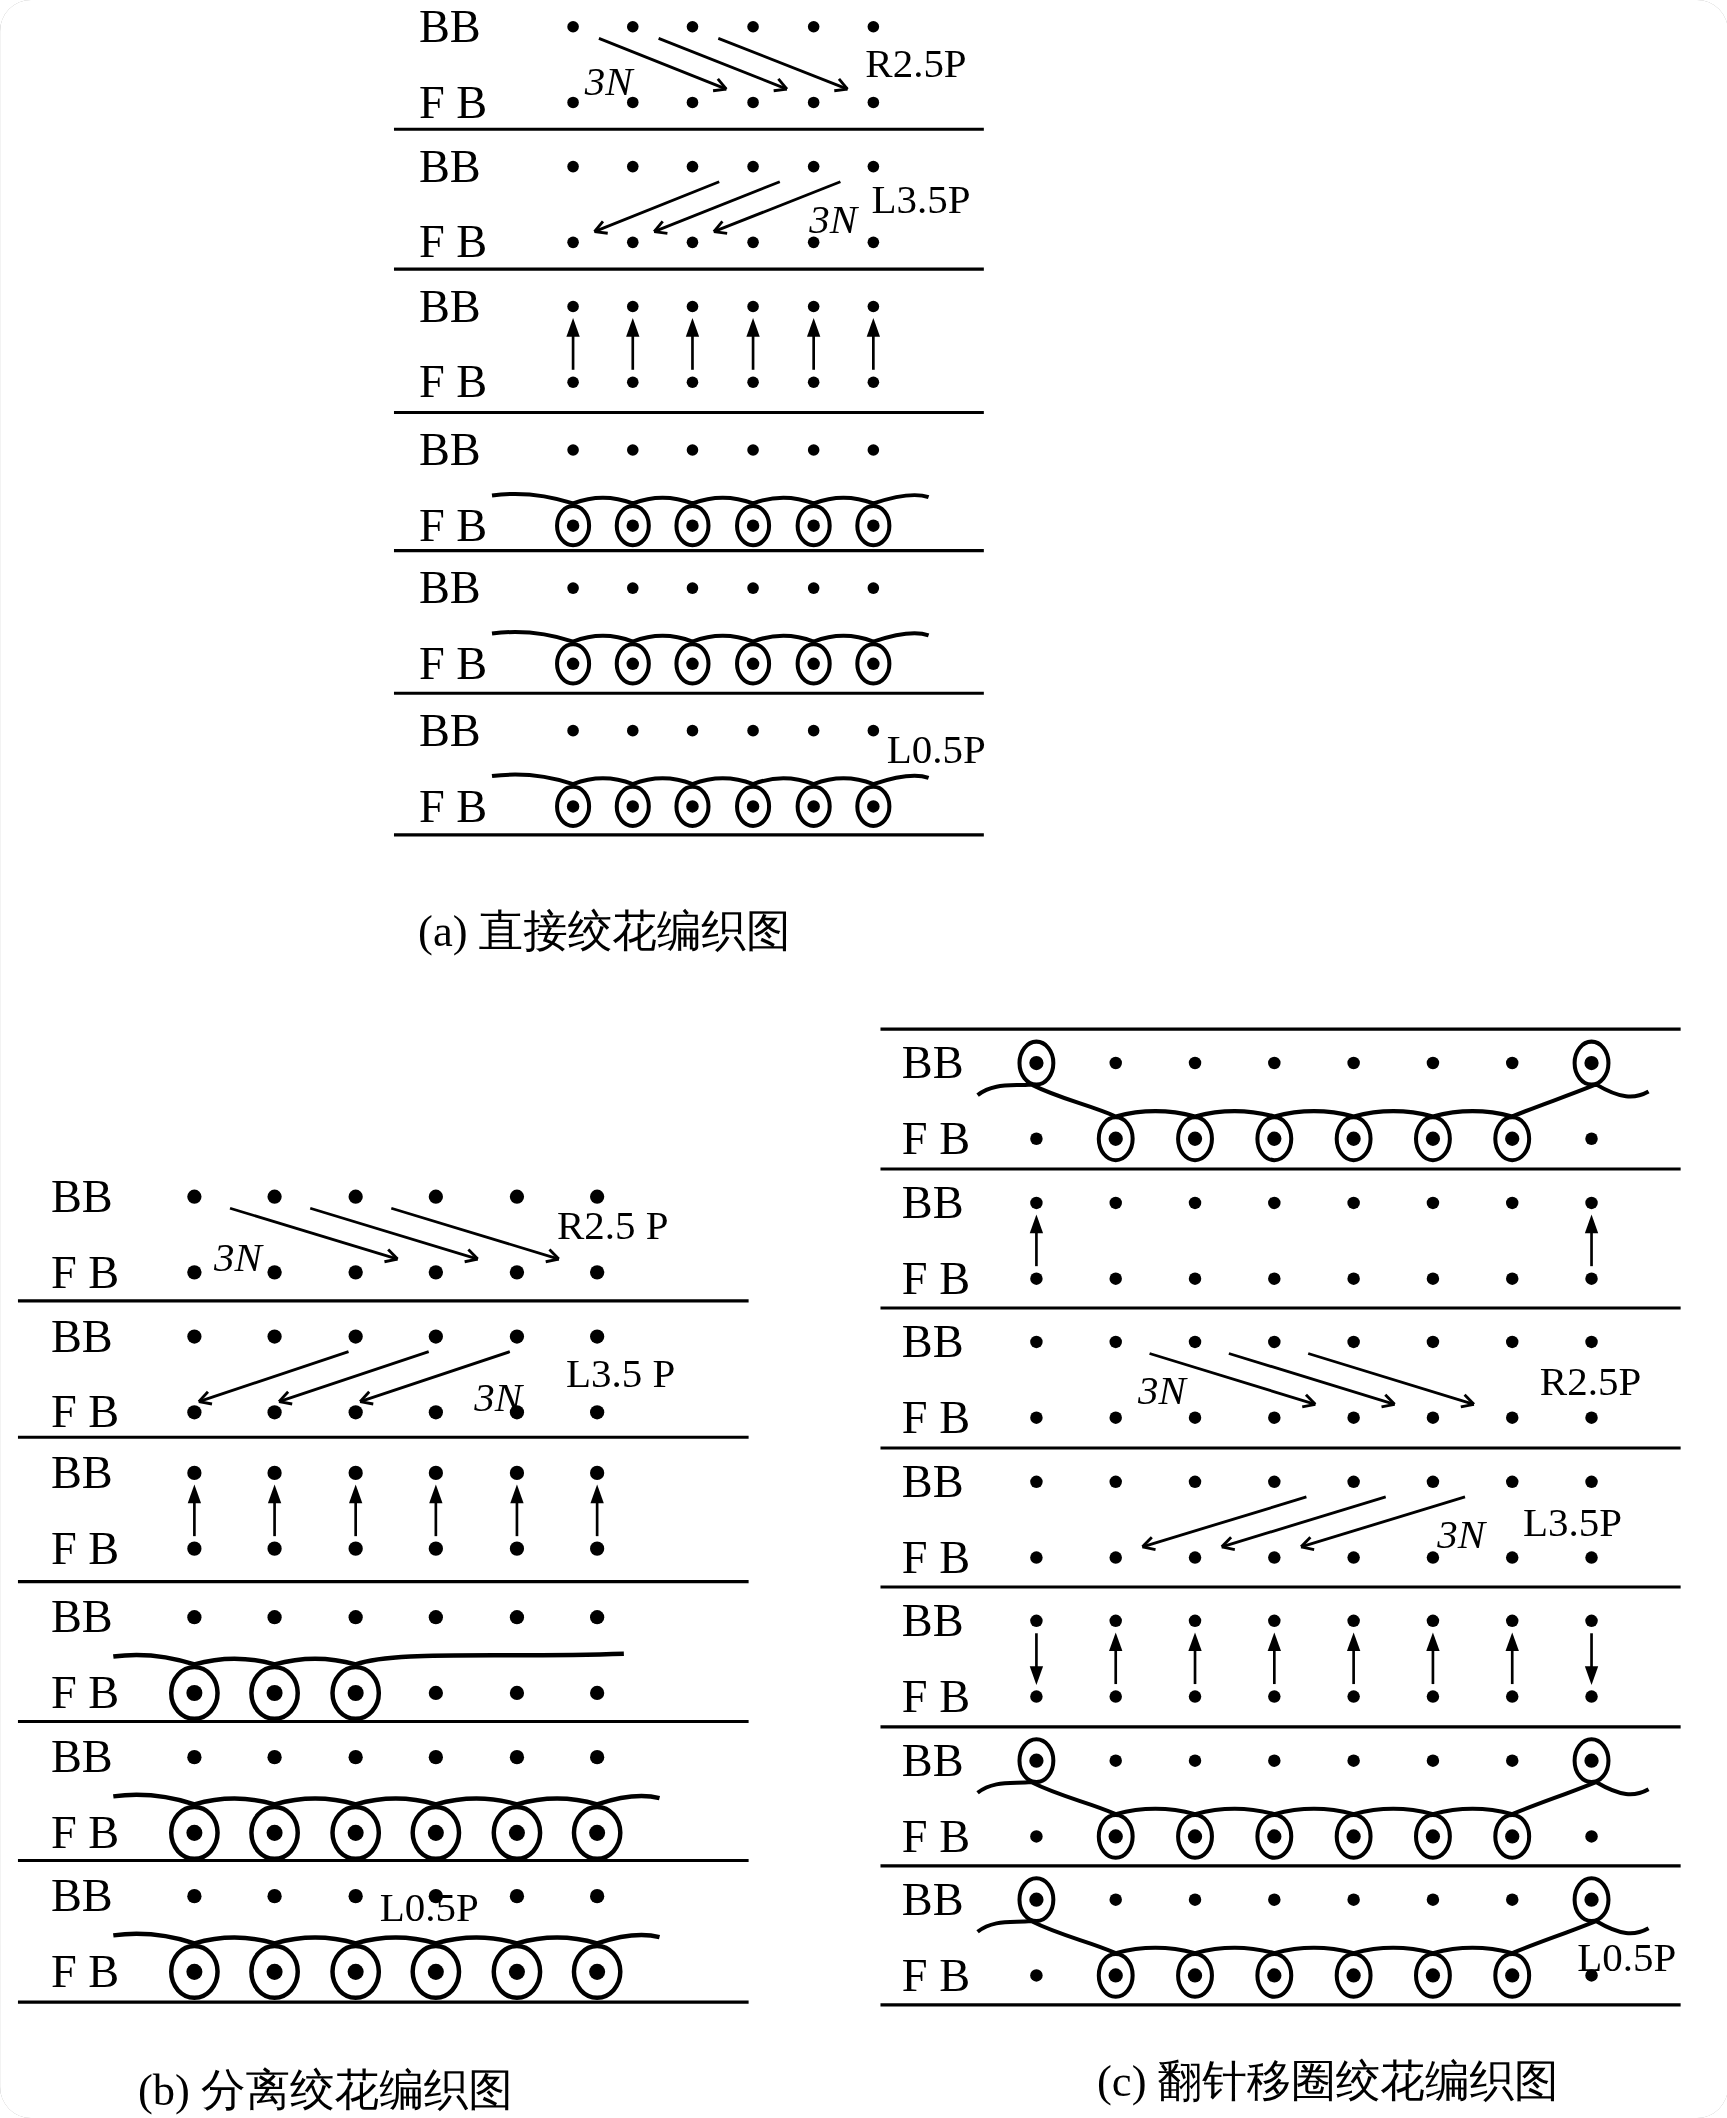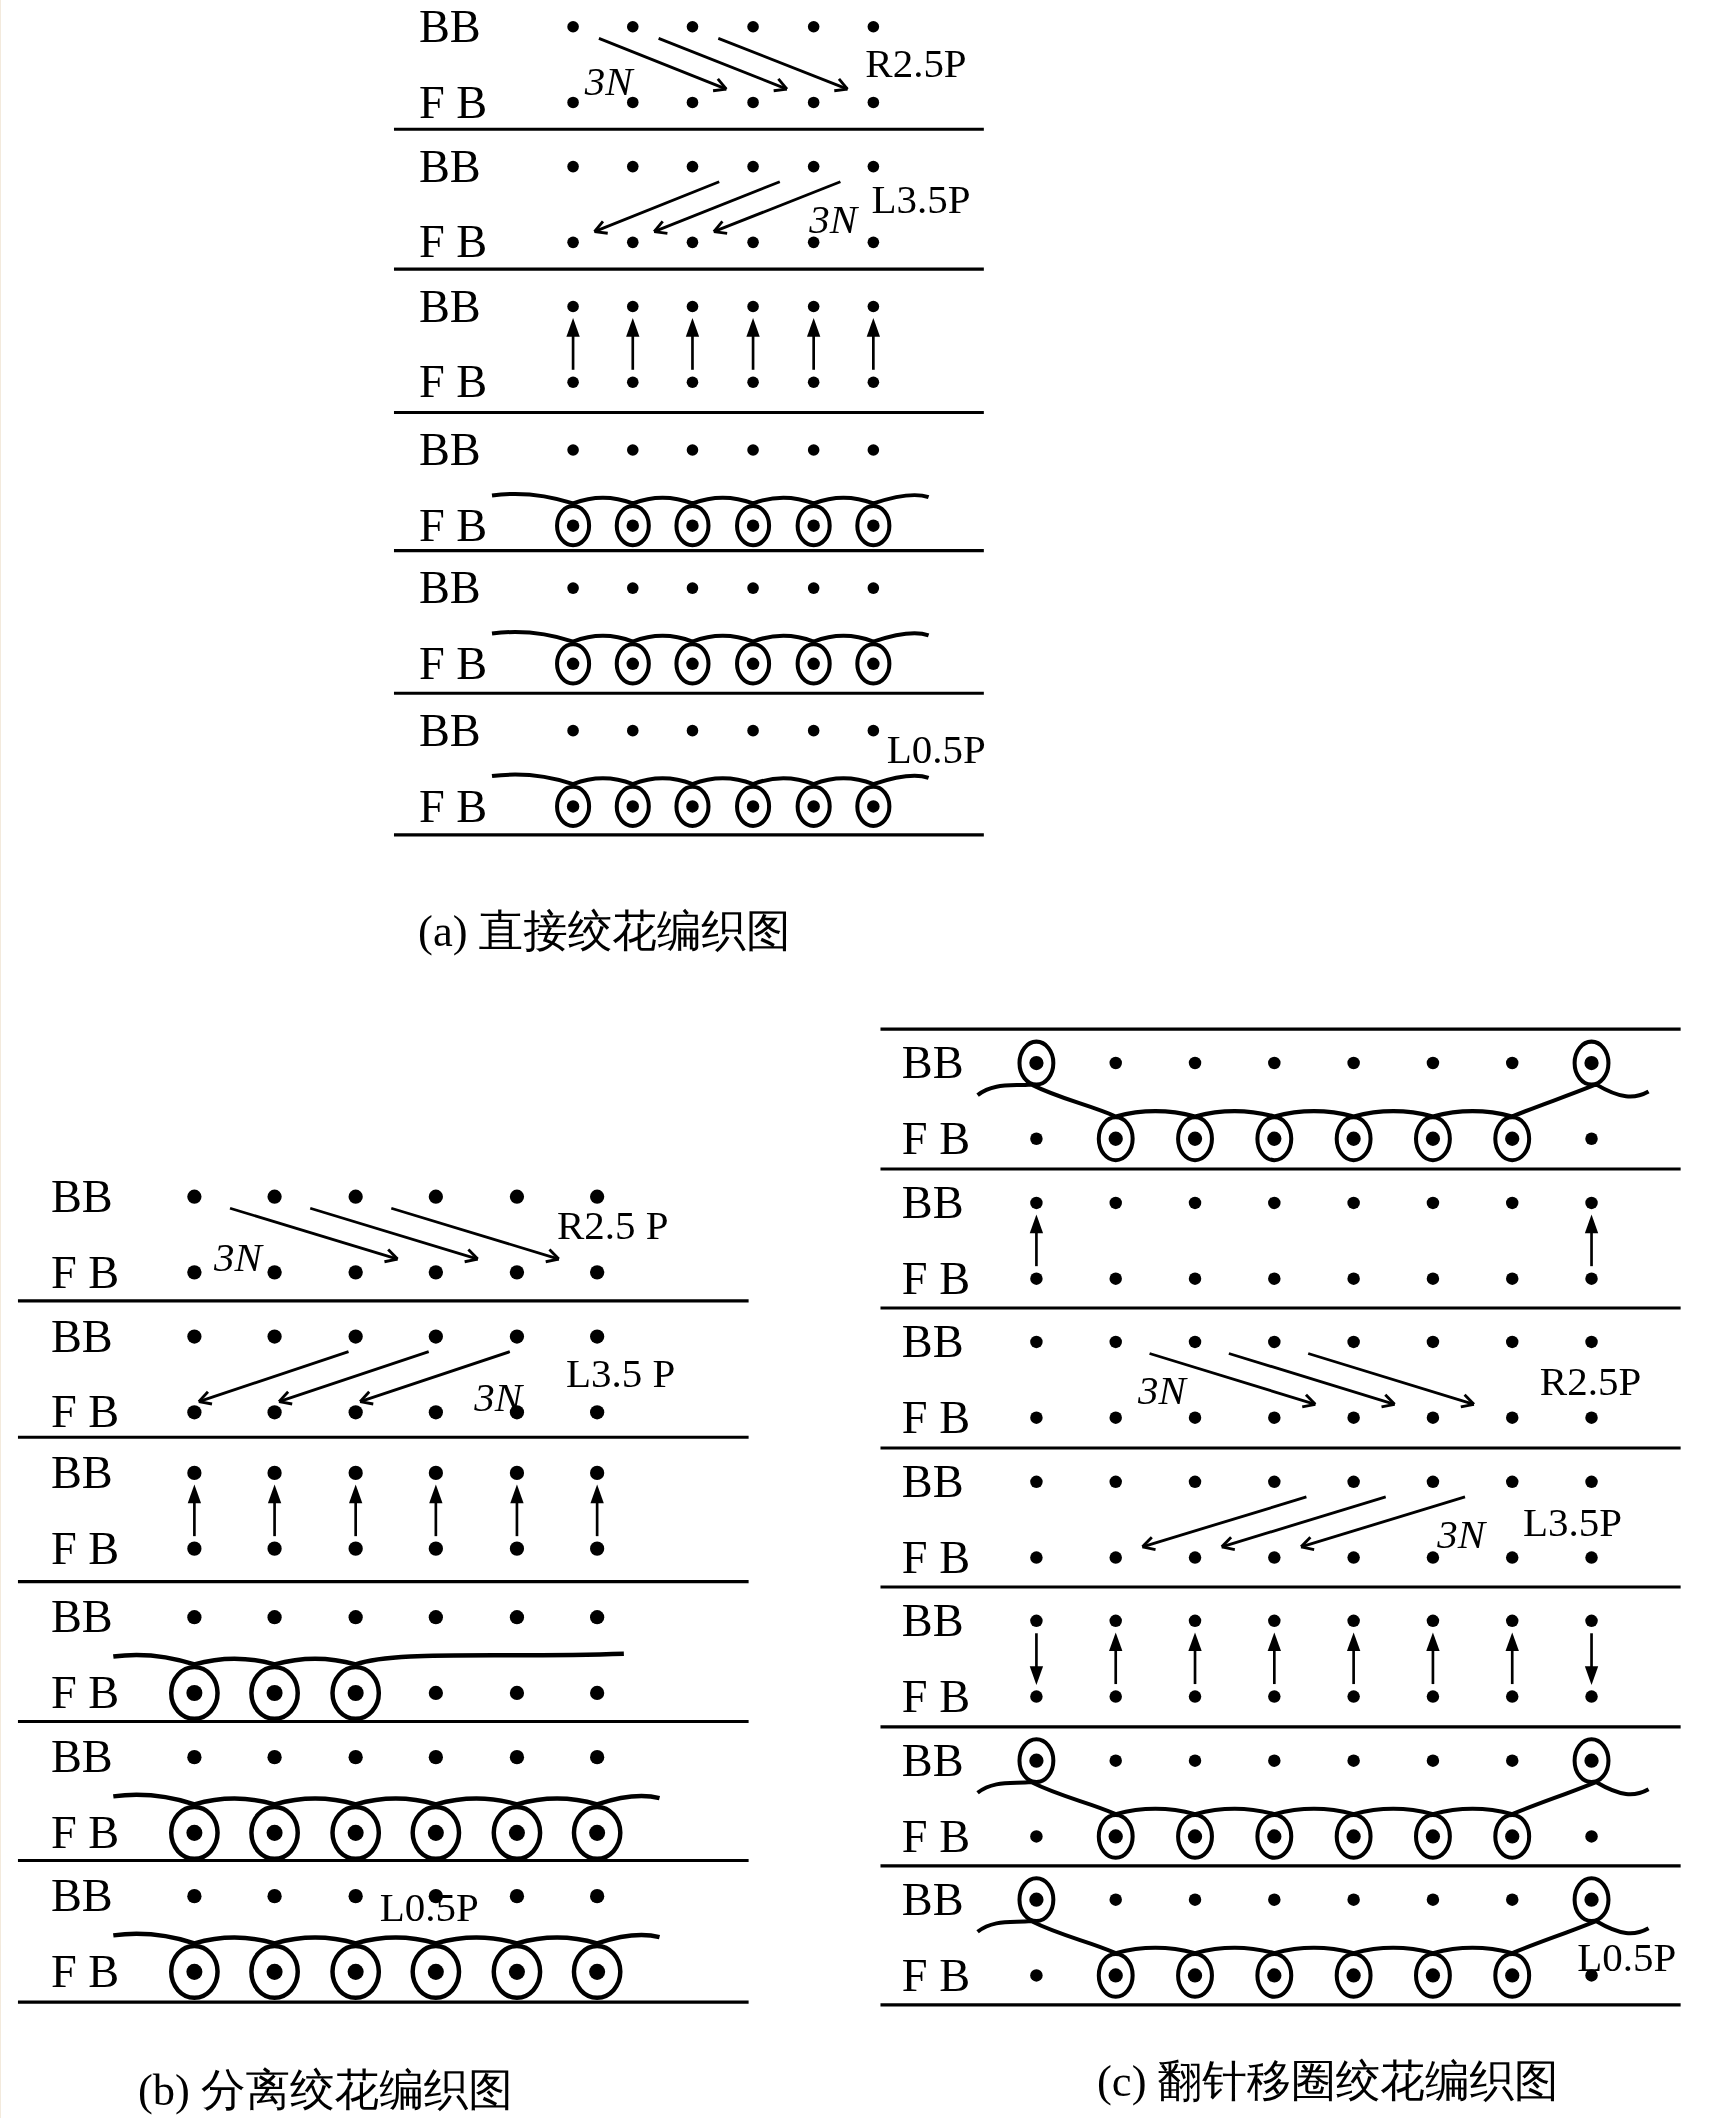--- a/index.html
+++ b/index.html
@@ -1,16 +1,16 @@
 <!DOCTYPE html>
 <html style="font-size:14.3px"><head>
 <meta charset="utf-8">
 <style>
   html,body{margin:0;padding:0;background:#ffffff;}
-  .stage{width:1728px;height:2118px;position:relative;background:#a16207;overflow:hidden;}
+  .stage{width:1728px;height:2118px;position:relative;background:#a3a3a3;overflow:hidden;border-radius:31px;}
   svg{display:block;}
   text{user-select:none;}
 </style>
 </head>
 <body>
 
 <div class="stage">
   <svg id="fig" width="1728" height="2118" viewBox="0 0 1939 2377" xmlns="http://www.w3.org/2000/svg">
       <rect x="0" y="0" width="1939" height="2377" fill="#ffffff"></rect>
       <g>

